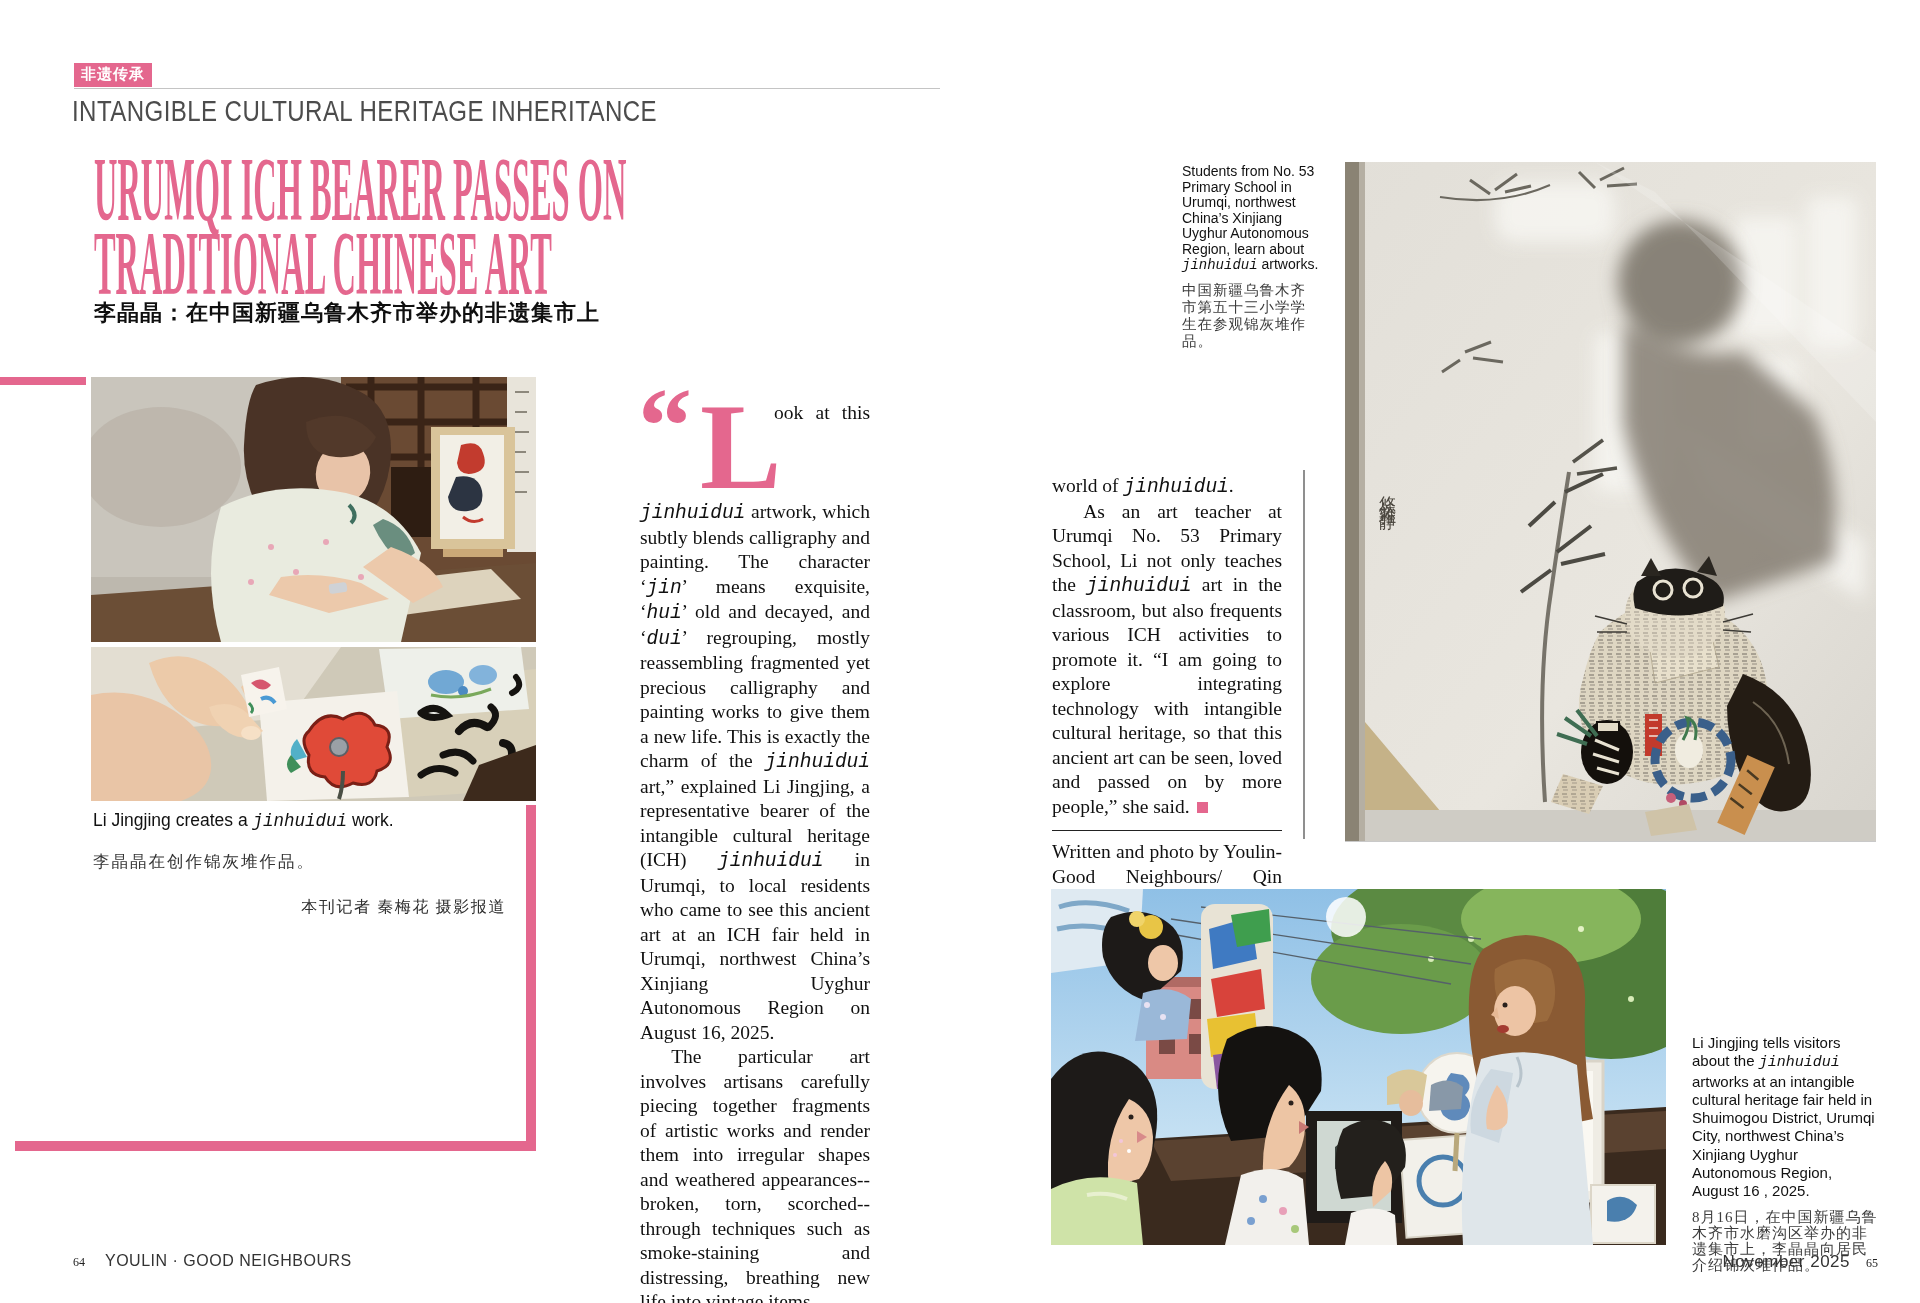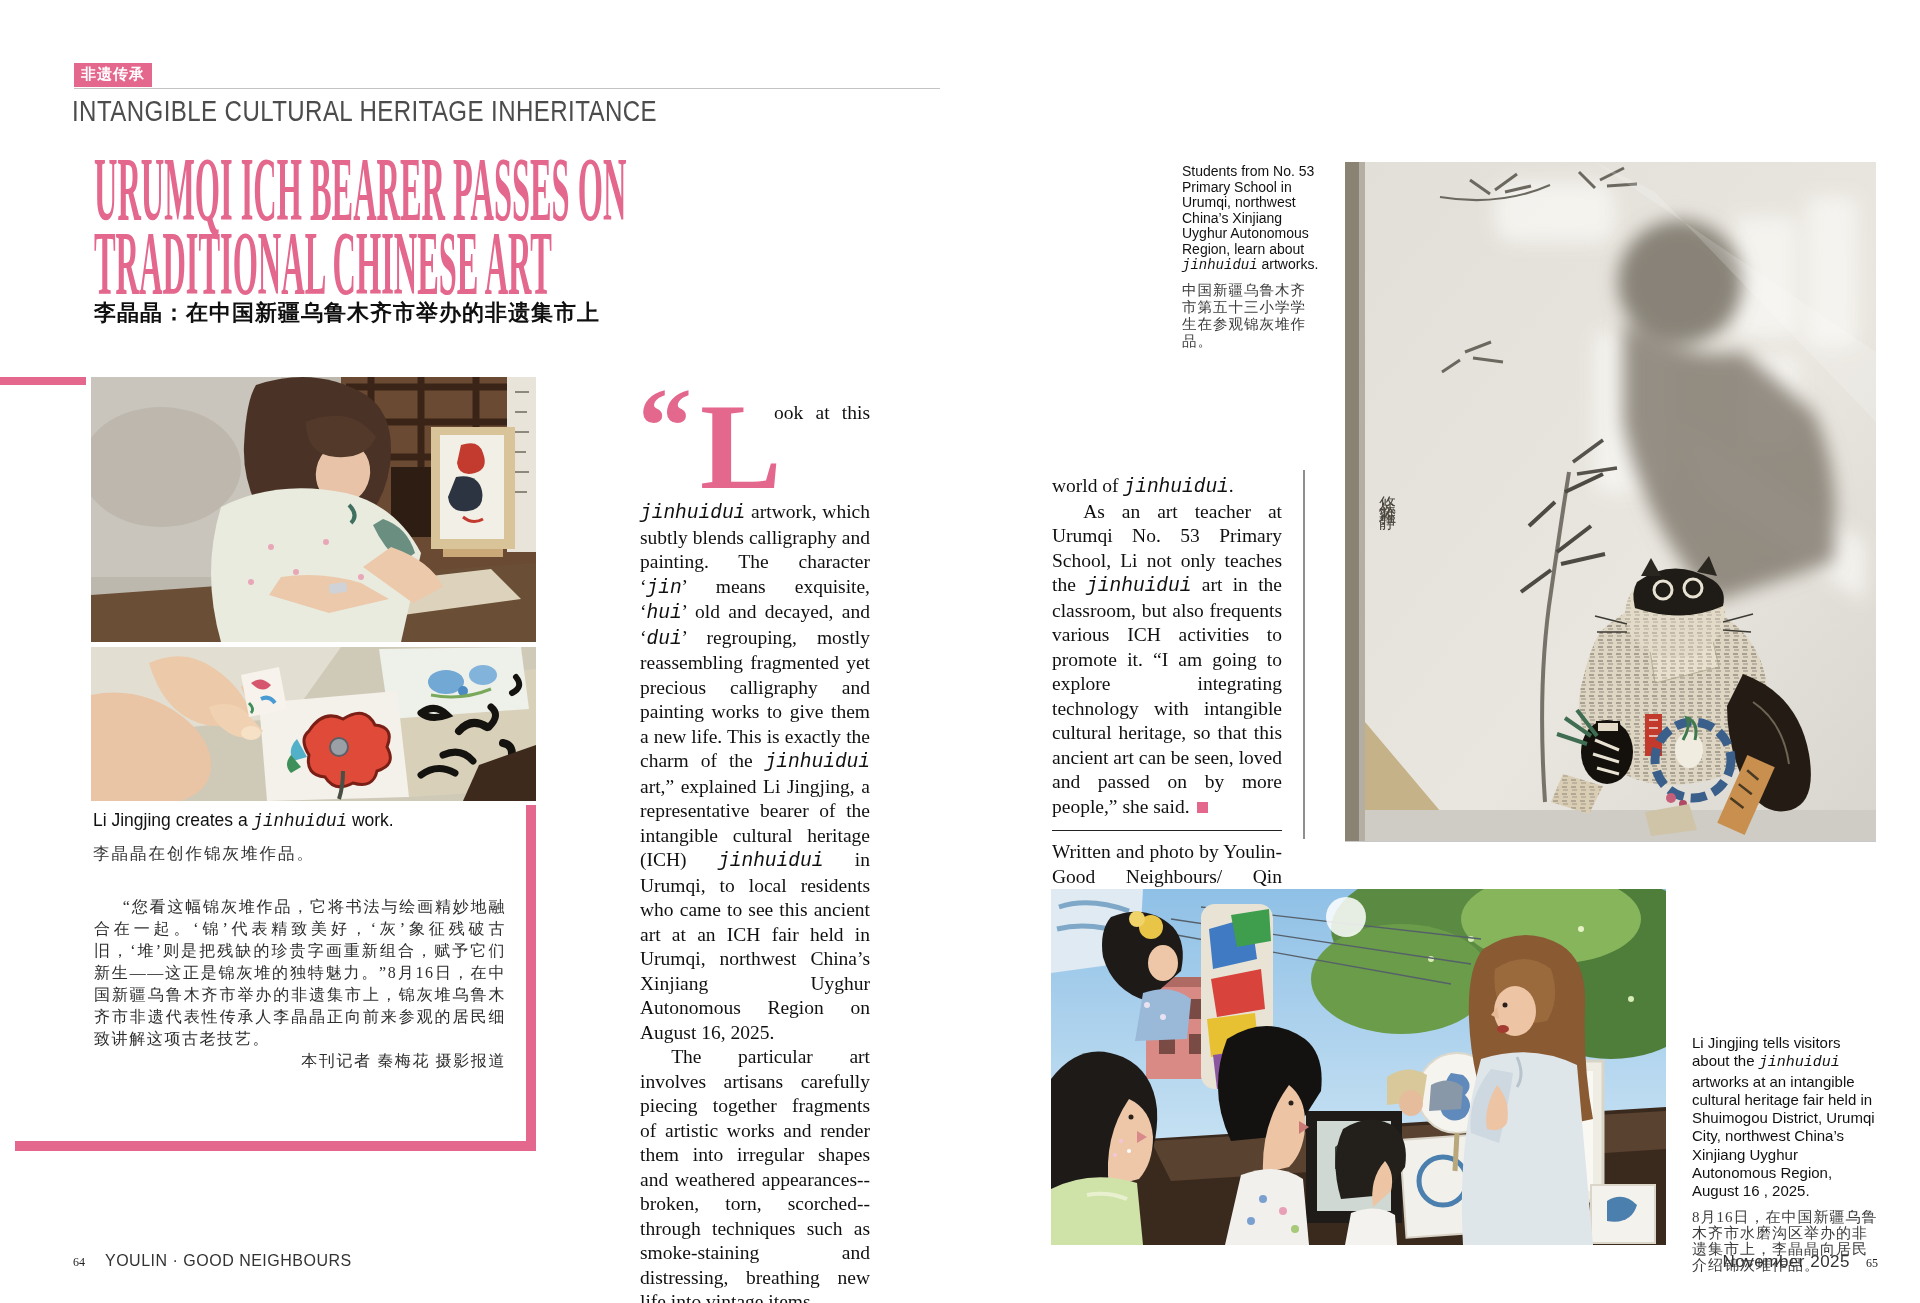--- a/index.html
+++ b/index.html
@@ -29,21 +29,21 @@
   .dropfloat{float:left;width:134px;height:99px;}
   .bigquote{font-size:108px;line-height:1;font-weight:700;color:#e4678e;letter-spacing:-6px;}
   .dropcap{font-size:122px;line-height:1;font-weight:700;color:#e4678e;}
   .endmark{display:inline-block;width:11px;height:11px;background:#e4678e;margin-left:7px;}
   .credits-rule{border:0;border-top:1.6px solid #222;margin:11px 0 9px;}
   .vdivider{width:1.5px;background:#8f8f8f;}
   
   .cap-en{font-family:"Liberation Sans",sans-serif;font-size:14px;line-height:15.5px;color:#111;}
   .cap-zh{font-size:14.5px;line-height:17px;color:#3c3c3c;letter-spacing:1px;}
   .photocap-en{font-family:"Liberation Sans",sans-serif;font-size:17.5px;color:#111;}
-  .photocap-zh{font-size:16.5px;color:#333;letter-spacing:2px;margin-top:12px;}
+  .photocap-zh{font-size:16.5px;color:#333;letter-spacing:2px;margin-top:20px;}
   .capR-en{font-family:"Liberation Sans",sans-serif;font-size:15px;line-height:18.3px;color:#111;}
   .capR-zh{font-size:15px;line-height:16px;color:#3c3c3c;letter-spacing:1px;margin-top:8px;}
   
   .zhblock{width:412px;font-size:16px;line-height:22px;letter-spacing:1.6px;
            text-align:justify;color:#2e2e2e;}
   .zhblock p{margin:0;text-indent:1.8em;}
   .zhbyline{text-align:right;text-indent:0 !important;}
   
   .folio{font-size:12px;color:#222;}
   .brand{font-family:"Liberation Sans",sans-serif;font-size:16px;color:#333;letter-spacing:0.5px;}
@@ -165,21 +165,20 @@
   </g>
 </svg>
 </div>
 
 <div class="abs" style="left:93px;top:810px;width:420px;">
   <div class="photocap-en"><span>Li Jingjing creates a </span><span class="it">jinhuidui</span><span> work.</span></div>
   <div class="photocap-zh">李晶晶在创作锦灰堆作品。</div>
 </div>
 
 <div class="abs zhblock" style="left:94px;top:896px;">
-  <p>“您看这幅锦灰堆作品，它将书法与绘画精妙地融合在一起。‘锦’代表精致美好，‘灰’象征残破古旧，‘堆’则是把残缺的珍贵字画重新组合，赋予它们新生——这正是锦灰堆的独特魅力。”8月16日，在中国新疆乌鲁木齐市举办的非遗集市上，锦灰堆乌鲁木齐市非遗代表性传承人李晶晶正向前来参观的居民细致讲解这项古老技艺。</p>
   <p class="zhbyline">本刊记者 秦梅花 摄影报道</p>
 </div>
 
 <div class="abs bigquote" style="left:638px;top:372px;">“</div>
 <div class="abs dropcap" style="left:700px;top:386px;">L</div>
 <div class="abs col" style="left:640px;top:401px;">
   <p><span class="dropfloat"></span><span><span>ook at this </span><span class="it">jinhuidui</span><span> artwork, which subtly blends calligraphy and painting. The character ‘</span><span class="it">jin</span><span>’ means exquisite, ‘</span><span class="it">hui</span><span>’ old and decayed, and ‘</span><span class="it">dui</span><span>’ regrouping, mostly reassembling fragmented yet precious calligraphy and painting works to give them a new life. This is exactly the charm of the </span><span class="it">jinhuidui</span><span> art,” explained Li Jingjing, a representative bearer of the intangible cultural heritage (ICH) </span><span class="it">jinhuidui</span><span> in Urumqi, to local residents who came to see this ancient art at an ICH fair held in Urumqi, northwest China’s Xinjiang Uyghur Autonomous Region on August 16, 2025.</span></span></p>
   <p class="ind">The particular art involves artisans carefully piecing together fragments of artistic works and render them into irregular shapes and weathered appearances--broken, torn, scorched--through techniques such as smoke-staining and distressing, breathing new life into vintage items.</p>
   <p class="ind">From creation, composition, painting to completion, a piece of work can take as short as one day or as long as several weeks. Li Jingjing in her spare time delves into and practices the art in her study, immersing herself in the</p>
 </div>

